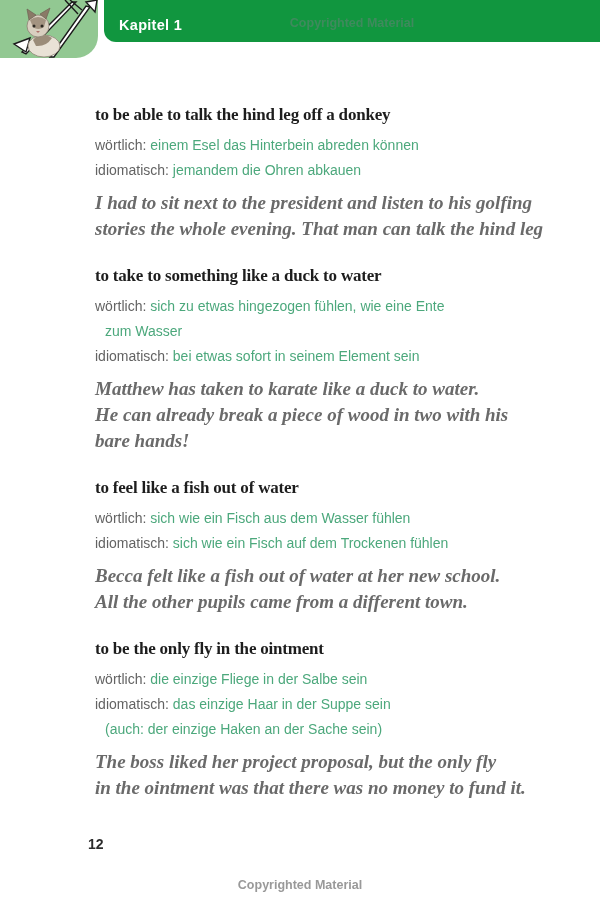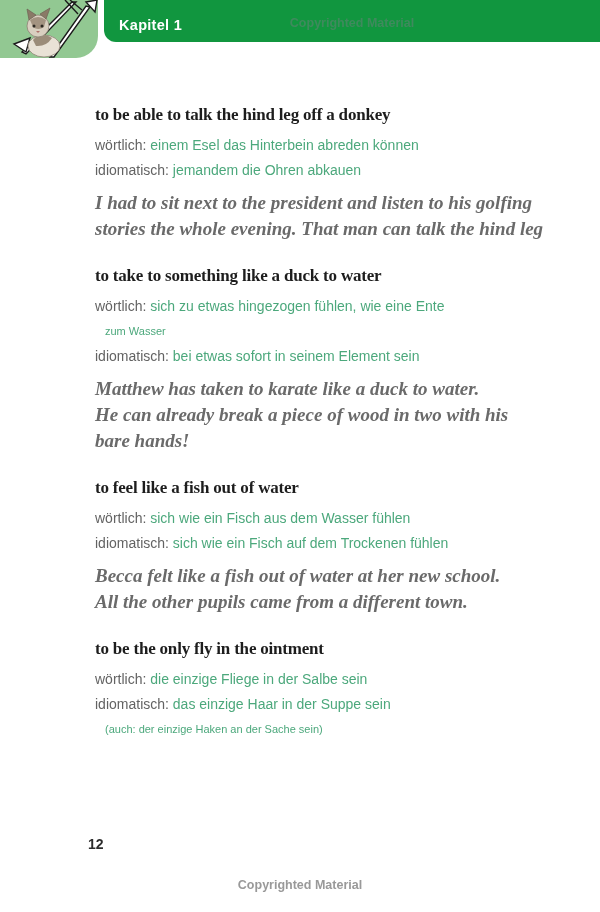--- a/index.html
+++ b/index.html
@@ -29,21 +29,21 @@
   main{position:absolute;top:103px;left:95px;right:50px;}
   .entry{margin-bottom:22px;}
   .idiom-title{
     margin:0 0 6px 0;
     font-family:"Liberation Serif", serif;
     font-size:17px;line-height:24px;font-weight:700;
     color:#1d1d1d;letter-spacing:-0.2px;
   }
   .def-line{font-size:14px;line-height:25px;color:#636363;}
   .def-line .green-text{color:#4ca87c;}
-  .def-cont{font-size:11px;line-height:25px;color:#4ca87c;padding-left:10px;}
+  .def-cont{font-size:14px;line-height:25px;color:#4ca87c;padding-left:10px;}
   .example{
     margin-top:7px;
     font-family:"Liberation Serif", serif;
     font-style:italic;font-weight:700;
     font-size:19px;line-height:26px;color:#6a6a6a;
   }
   
   .page-number{
     position:absolute;left:88px;top:836px;
     font-weight:bold;font-size:14px;color:#2c2c2c;
@@ -114,17 +114,21 @@
       <div class="example">
         <div>Becca felt like a fish out of water at her new school.</div>
         <div>All the other pupils came from a different town.</div>
       </div>
     </section>
     <section class="entry">
       <h2 class="idiom-title">to be the only fly in the ointment</h2>
       <div class="def-line"><span>wörtlich:</span> <span class="green-text">die einzige Fliege in der Salbe sein</span></div>
       <div class="def-line"><span>idiomatisch:</span> <span class="green-text">das einzige Haar in der Suppe sein</span></div>
       <div class="def-cont">(auch: der einzige Haken an der Sache sein)</div>
+      <div class="example">
+        <div>The boss liked her project proposal, but the only fly</div>
+        <div>in the ointment was that there was no money to fund it.</div>
+      </div>
     </section>
   </main>
 
 <div class="page-number">12</div>
 <div class="wm-bottom">Copyrighted Material</div>
 
 </body></html>

